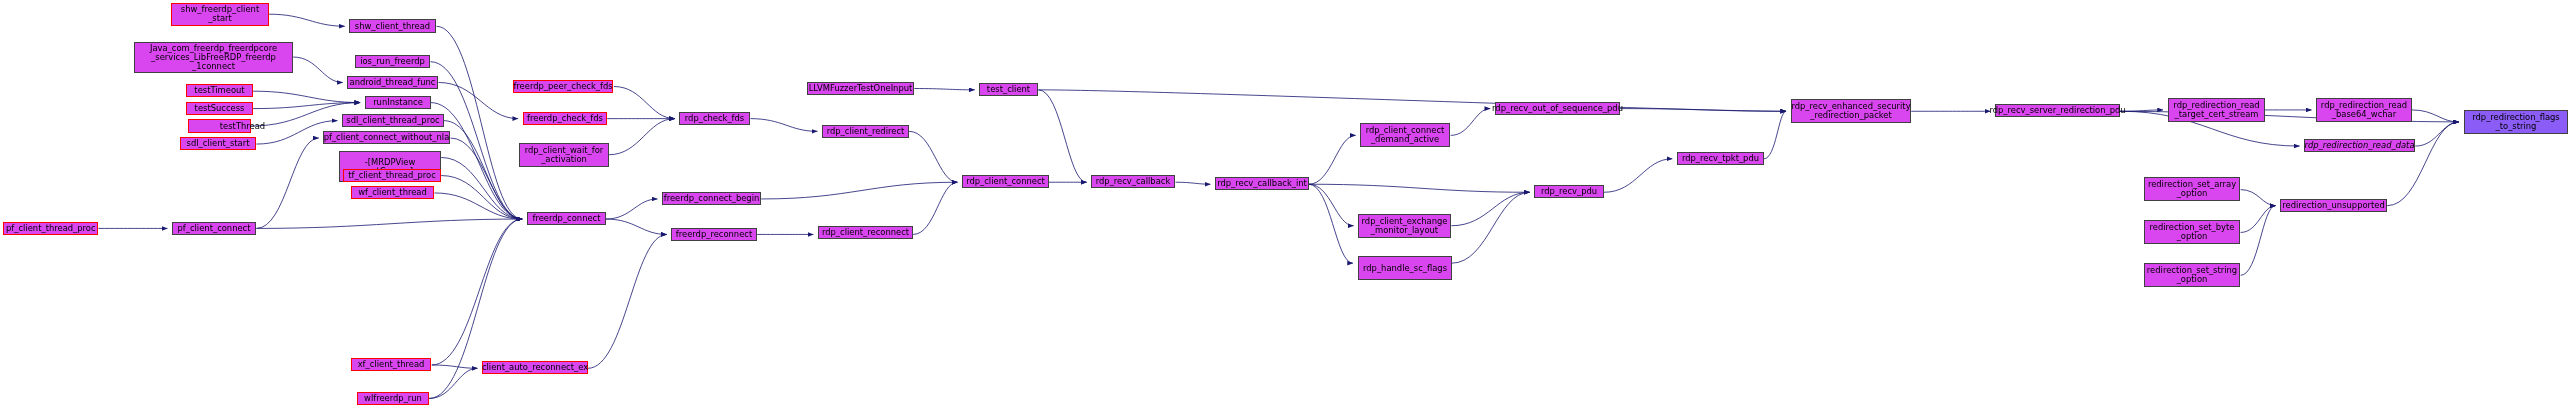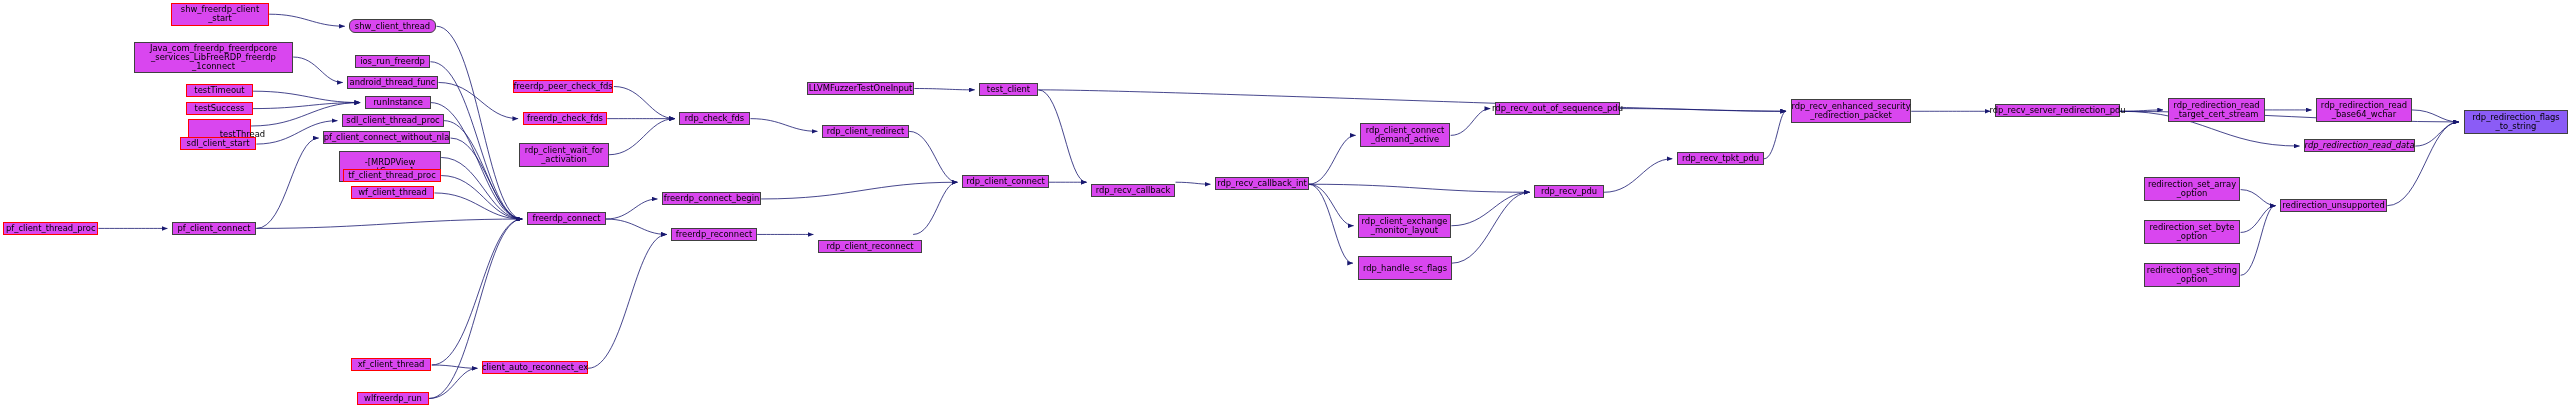--- a/index.html
+++ b/index.html
@@ -101,55 +101,55 @@
         <path d="M3608,218 C3640.4,218 3647.6,182 3673,182" fill="none" stroke="#191970" stroke-width="1.2" marker-end="url(#arw)"></path>
         <path d="M3347,283 C3373.55,283 3379.45,307 3399,307" fill="none" stroke="#191970" stroke-width="1.2" marker-end="url(#arw)"></path>
         <path d="M3347,347 C3373.55,347 3379.45,307 3399,307" fill="none" stroke="#191970" stroke-width="1.2" marker-end="url(#arw)"></path>
         <path d="M3347,411 C3373.55,411 3379.45,307 3399,307" fill="none" stroke="#191970" stroke-width="1.2" marker-end="url(#arw)"></path>
         <path d="M3566,307 C3617.3,307 3628.7,182 3673,182" fill="none" stroke="#191970" stroke-width="1.2" marker-end="url(#arw)"></path>
       </g>
   </svg>
   <div id="nodes">
       <div class="node red" style="left: 171px; top: 2.7px; width: 98px; height: 23px;">shw_freerdp_client
 _start</div>
-      <div class="node" style="left: 349px; top: 19.4px; width: 87px; height: 13.4px; border-radius: 6px;">shw_client_thread</div>
+      <div class="node" style="left: 349px; top: 19.4px; width: 87px; height: 13.4px;">shw_client_thread</div>
       <div class="node" style="left: 134px; top: 42px; width: 159px; height: 31px;">Java_com_freerdp_freerdpcore
 _services_LibFreeRDP_freerdp
 _1connect</div>
       <div class="node" style="left: 355px; top: 55px; width: 75px; height: 13.4px;">ios_run_freerdp</div>
       <div class="node" style="left: 347px; top: 76px; width: 91px; height: 13.4px;">android_thread_func</div>
       <div class="node red" style="left: 186px; top: 84px; width: 67px; height: 13.4px;">testTimeout</div>
       <div class="node" style="left: 365px; top: 96px; width: 66px; height: 13.4px;">runInstance</div>
       <div class="node red" style="left: 186px; top: 102px; width: 67px; height: 13.4px;">testSuccess</div>
       <div class="node" style="left: 342px; top: 114px; width: 102px; height: 13.4px;">sdl_client_thread_proc</div>
-      <div class="node red" style="left: 188px; top: 119px; width: 63px; height: 30px; padding-left: 48px;">testThread</div>
+      <div class="node red" style="left: 188px; top: 119px; width: 63px; height: 14px; padding-left: 48px;">testThread</div>
       <div class="node" style="left: 323px; top: 131px; width: 127px; height: 13.4px;">pf_client_connect_without_nla</div>
       <div class="node red" style="left: 180px; top: 137px; width: 76px; height: 13.4px;">sdl_client_start</div>
       <div class="node" style="left: 339px; top: 151px; width: 102px; height: 31px;">-[MRDPView setCursor:]</div>
       <div class="node red" style="left: 343px; top: 169px; width: 98px; height: 13.4px;">tf_client_thread_proc</div>
       <div class="node red" style="left: 351px; top: 186px; width: 83px; height: 13.4px;">wf_client_thread</div>
       <div class="node red" style="left: 3.3px; top: 222px; width: 95px; height: 13.4px;">pf_client_thread_proc</div>
       <div class="node" style="left: 172px; top: 222px; width: 84px; height: 13.4px;">pf_client_connect</div>
       <div class="node red" style="left: 351px; top: 358px; width: 80px; height: 13.4px;">xf_client_thread</div>
       <div class="node red" style="left: 482px; top: 361px; width: 106px; height: 13.4px;">client_auto_reconnect_ex</div>
       <div class="node red" style="left: 357px; top: 392px; width: 72px; height: 13.4px;">wlfreerdp_run</div>
       <div class="node red" style="left: 513px; top: 80px; width: 100px; height: 13.4px;">freerdp_peer_check_fds</div>
       <div class="node red" style="left: 523px; top: 112px; width: 84px; height: 13.4px;">freerdp_check_fds</div>
       <div class="node" style="left: 519px; top: 143px; width: 90px; height: 24px;">rdp_client_wait_for
 _activation</div>
       <div class="node" style="left: 527px; top: 212px; width: 79px; height: 13.4px;">freerdp_connect</div>
       <div class="node" style="left: 662px; top: 192px; width: 99px; height: 13.4px;">freerdp_connect_begin</div>
       <div class="node" style="left: 671px; top: 228px; width: 86px; height: 13.4px;">freerdp_reconnect</div>
       <div class="node" style="left: 679px; top: 112px; width: 71px; height: 13.4px;">rdp_check_fds</div>
       <div class="node" style="left: 822px; top: 125px; width: 87px; height: 13.4px;">rdp_client_redirect</div>
-      <div class="node" style="left: 818px; top: 240px; width: 104px; height: 13.4px;">rdp_client_reconnect</div>
+      <div class="node" style="left: 818px; top: 226px; width: 95px; height: 13.4px;">rdp_client_reconnect</div>
       <div class="node" style="left: 807px; top: 82px; width: 107px; height: 13.4px;">LLVMFuzzerTestOneInput</div>
       <div class="node" style="left: 979px; top: 83px; width: 59px; height: 13.4px;">test_client</div>
       <div class="node" style="left: 962px; top: 175px; width: 87px; height: 13.4px;">rdp_client_connect</div>
-      <div class="node" style="left: 1091px; top: 184px; width: 84px; height: 13.4px;">rdp_recv_callback</div>
+      <div class="node" style="left: 1091px; top: 175px; width: 84px; height: 13.4px;">rdp_recv_callback</div>
       <div class="node" style="left: 1215px; top: 177px; width: 94px; height: 13.4px;">rdp_recv_callback_int</div>
       <div class="node" style="left: 1360px; top: 123px; width: 90px; height: 24px;">rdp_client_connect
 _demand_active</div>
       <div class="node" style="left: 1495px; top: 102px; width: 125px; height: 13.4px;">rdp_recv_out_of_sequence_pdu</div>
       <div class="node" style="left: 1358px; top: 214px; width: 93px; height: 24px;">rdp_client_exchange
 _monitor_layout</div>
       <div class="node" style="left: 1534px; top: 185px; width: 70px; height: 13.4px;">rdp_recv_pdu</div>
       <div class="node" style="left: 1358px; top: 256px; width: 94px; height: 24px;">rdp_handle_sc_flags</div>
       <div class="node" style="left: 1677px; top: 152px; width: 87px; height: 13.4px;">rdp_recv_tpkt_pdu</div>
       <div class="node" style="left: 1791px; top: 99px; width: 120px; height: 24px;">rdp_recv_enhanced_security

